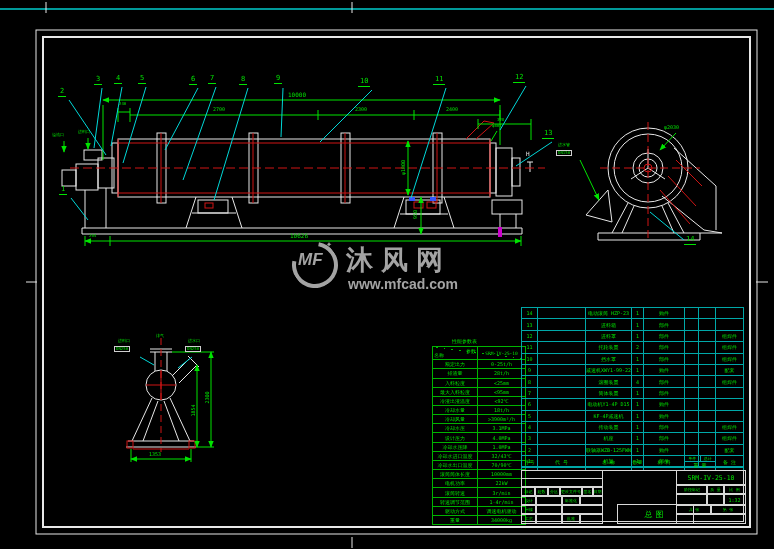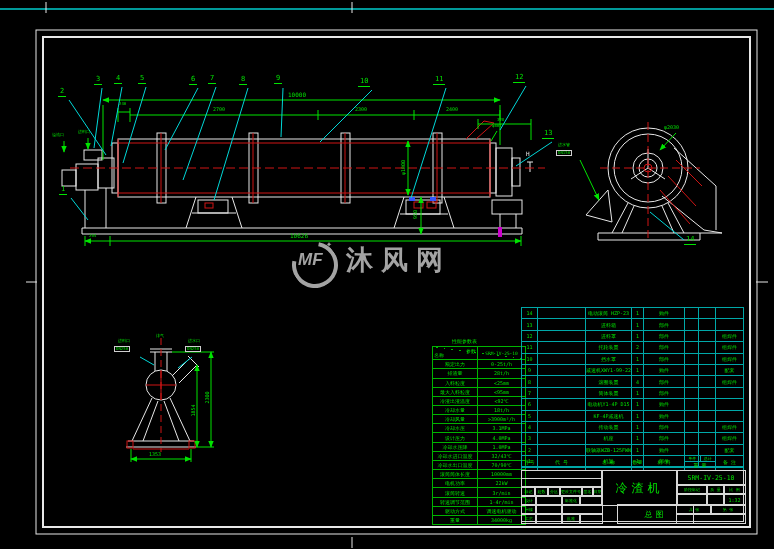--- a/index.html
+++ b/index.html
@@ -297,20 +297,21 @@
   <span class="t t4" style="left:156px;top:334px;">排气</span>
   <span class="t t5 vert" style="left:201px;top:395px;">2300</span>
   <span class="t t5 vert" style="left:187px;top:408px;">1854</span>
   <span class="t t5" style="left:149px;top:452px;">1353</span>
 
   <div id="wm">
     <span class="logo"></span>
     <span class="mf">MF</span>
     <span class="star">✦</span>
     <span class="nm">沐风网</span>
+    <span class="url">www.mfcad.com</span>
   </div>
 
   <span class="t t5" style="left:452px;top:339px;">性能参数表</span>
   <div id="ptab">
     <div class="pr">
       <div class="pk" style="position:relative;">
         <span style="position:absolute;right:1px;top:1px;">参数</span>
         <span style="position:absolute;left:1px;bottom:1px;">名称</span>
       </div>
       <div class="pv" style="font-size:4.5px;">SRM-IV-25-10</div>
@@ -594,21 +595,20 @@
     <div class="cell" style="left:39px;top:24px;width:18px;height:9px;font-size:4px;">标准化</div>
     <div class="cell" style="left:57px;top:24px;width:22px;height:9px;"></div>
     <div class="cell" style="left:-1px;top:33px;width:14px;height:9px;font-size:4px;">审核</div>
     <div class="cell" style="left:13px;top:33px;width:26px;height:9px;"></div>
     <div class="cell" style="left:39px;top:33px;width:40px;height:9px;"></div>
     <div class="cell" style="left:-1px;top:42px;width:14px;height:9px;font-size:4px;">工艺</div>
     <div class="cell" style="left:13px;top:42px;width:26px;height:9px;"></div>
     <div class="cell" style="left:39px;top:42px;width:18px;height:9px;font-size:4px;">批准</div>
     <div class="cell" style="left:57px;top:42px;width:22px;height:9px;"></div>
 
-    <div class="cell" style="left:79px;top:-1px;width:75px;height:34px;font-size:12px;letter-spacing:4px;">冷渣机</div>
     <div class="cell" style="left:95px;top:33px;width:75px;height:18px;font-size:8px;letter-spacing:3px;">总图</div>
 
     <div class="cell" style="left:154px;top:-1px;width:68px;height:14px;font-size:6.5px;">SRM-IV-25-10</div>
     <div class="cell" style="left:154px;top:13px;width:30px;height:9px;font-size:4px;">阶段标记</div>
     <div class="cell" style="left:184px;top:13px;width:17px;height:9px;font-size:4px;">质 量</div>
     <div class="cell" style="left:201px;top:13px;width:21px;height:9px;font-size:4px;">比 例</div>
     <div class="cell" style="left:154px;top:22px;width:30px;height:11px;"></div>
     <div class="cell" style="left:184px;top:22px;width:17px;height:11px;"></div>
     <div class="cell" style="left:201px;top:22px;width:21px;height:11px;font-size:5px;">1:32</div>
     <div class="cell" style="left:154px;top:33px;width:34px;height:9px;font-size:4px;">共 张</div>

